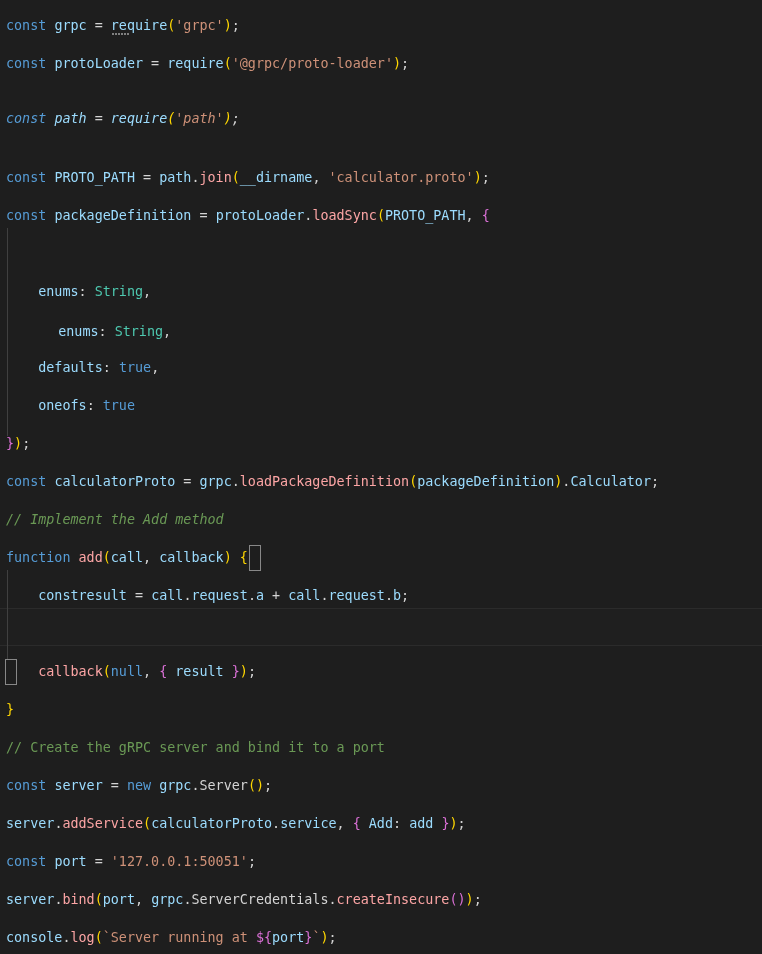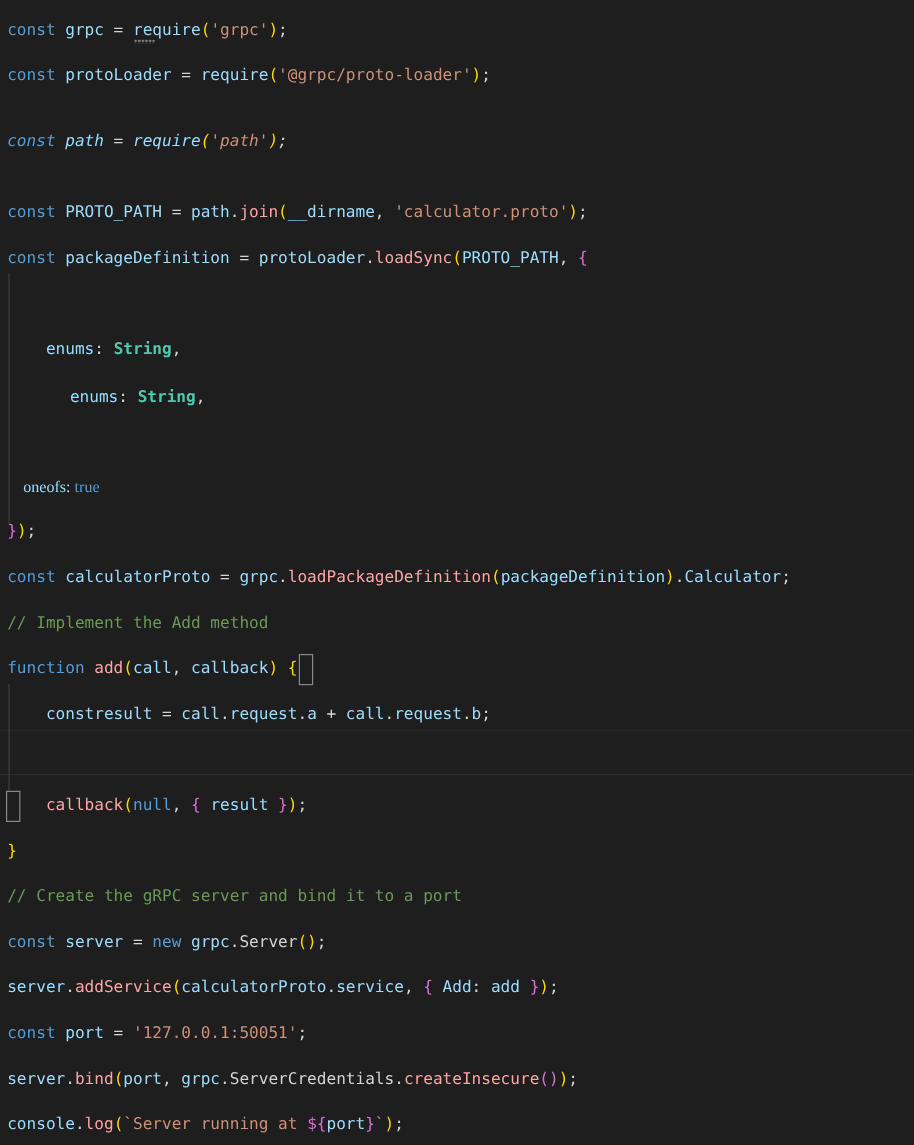--- a/index.html
+++ b/index.html
@@ -58,21 +58,21 @@
     box-sizing: border-box;
     font-family: "DejaVu Sans Mono", "Liberation Mono", monospace;
   }
 
   
   .kw      { color: #569cd6; }  
   .var     { color: #9cdcfe; }  
   .fn      { color: #fca5a5; }  
   .str     { color: #ce9178; }  
   .cmt     { color: #6a9955; }  
-  .cls     { color: #4ec9b0; font-weight: bold; }  
+  .cls     { color: #4ec9b0; }  
   .plain   { color: #d4d4d4; }  
   .par-y   { color: #ffd700; }  
   .par-m   { color: #da70d6; }  
 
   
   .squiggle {
     position: absolute;
     height: 3px;
     z-index: 3;
     background-image: radial-gradient(circle at 1px 1px, #808080 1px, transparent 1.2px);
@@ -108,28 +108,29 @@
 
   <div class="line" style="top:159px;"><span class="kw">const</span><span class="plain"> </span><span class="var">PROTO_PATH</span><span class="plain"> = </span><span class="var">path</span><span class="plain">.</span><span class="fn">join</span><span class="par-y">(</span><span class="var">__dirname</span><span class="plain">, </span><span class="str">'calculator.proto'</span><span class="par-y">)</span><span class="plain">;</span></div>
 
   <div class="line" style="top:197px;"><span class="kw">const</span><span class="plain"> </span><span class="var">packageDefinition</span><span class="plain"> = </span><span class="var">protoLoader</span><span class="plain">.</span><span class="fn">loadSync</span><span class="par-y">(</span><span class="var">PROTO_PATH</span><span class="plain">, </span><span class="par-m">{</span></div>
 
 
   <div class="line" style="top:273px;"><span class="plain">    </span><span class="var">enums</span><span class="plain">: </span><span class="cls">String</span><span class="plain">,</span></div>
 
   <div class="line" style="top:313px;margin-left:20px;"><span class="plain">    </span><span class="var">enums</span><span class="plain">: </span><span class="cls">String</span><span class="plain">,</span></div>
 
+  <div class="line" style="top:349px;"><span class="plain">    </span><span class="var">defaults</span><span class="plain">: </span><span class="kw">true</span><span class="plain">,</span></div>
 
-  <div class="line" style="top:387px;font-family:Liberation Serif, serif;"><span class="plain">    </span><span class="var">oneofs</span><span class="plain">: </span><span class="kw">true</span></div>
+  <div class="line" style="top:387px;"><span class="plain">    </span><span class="var">oneofs</span><span class="plain">: </span><span class="kw">true</span></div>
 
   <div class="line" style="top:425px;"><span class="par-m">}</span><span class="par-y">)</span><span class="plain">;</span></div>
 
   <div class="line" style="top:463px;"><span class="kw">const</span><span class="plain"> </span><span class="var">calculatorProto</span><span class="plain"> = </span><span class="var">grpc</span><span class="plain">.</span><span class="fn">loadPackageDefinition</span><span class="par-y">(</span><span class="var">packageDefinition</span><span class="par-y">)</span><span class="plain">.</span><span class="var">Calculator</span><span class="plain">;</span></div>
 
-  <div class="line" style="top:501px;"><span class="cmt">// Implement the Add method</span></div>
+  <div class="line" style="top:501px;font-style:italic;"><span class="cmt">// Implement the Add method</span></div>
 
   <div class="line" style="top:539px;"><span class="kw">function</span><span class="plain"> </span><span class="fn">add</span><span class="par-y">(</span><span class="var">call</span><span class="plain">, </span><span class="var">callback</span><span class="par-y">)</span><span class="plain"> </span><span class="par-y">{</span></div>
 
   <div class="line" style="top:577px;"><span class="plain">    </span><span class="var">constresult</span><span class="plain"> = </span><span class="var">call</span><span class="plain">.</span><span class="var">request</span><span class="plain">.</span><span class="var">a</span><span class="plain"> + </span><span class="var">call</span><span class="plain">.</span><span class="var">request</span><span class="plain">.</span><span class="var">b</span><span class="plain">;</span></div>
 
   <div class="line" style="top:615px;"></div>
 
   <div class="line" style="top:653px;"><span class="plain">    </span><span class="fn">callback</span><span class="par-y">(</span><span class="kw">null</span><span class="plain">, </span><span class="par-m">{</span><span class="plain"> </span><span class="var">result</span><span class="plain"> </span><span class="par-m">}</span><span class="par-y">)</span><span class="plain">;</span></div>
 
   <div class="line" style="top:691px;"><span class="par-y">}</span></div>

